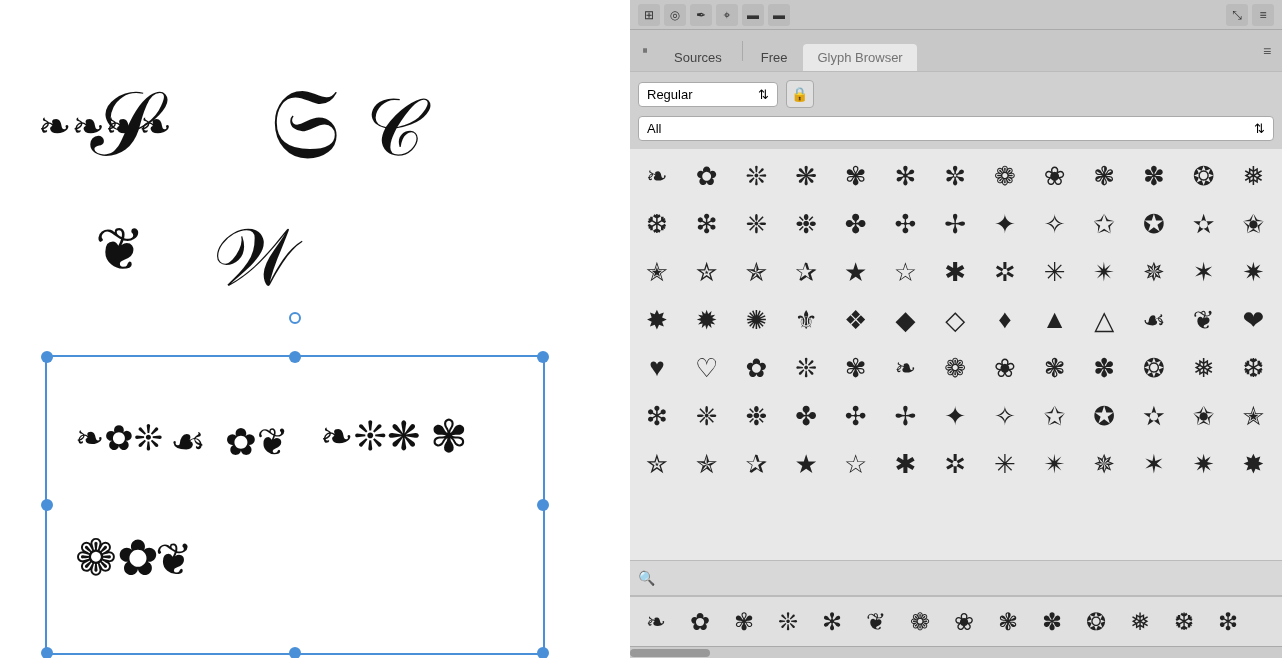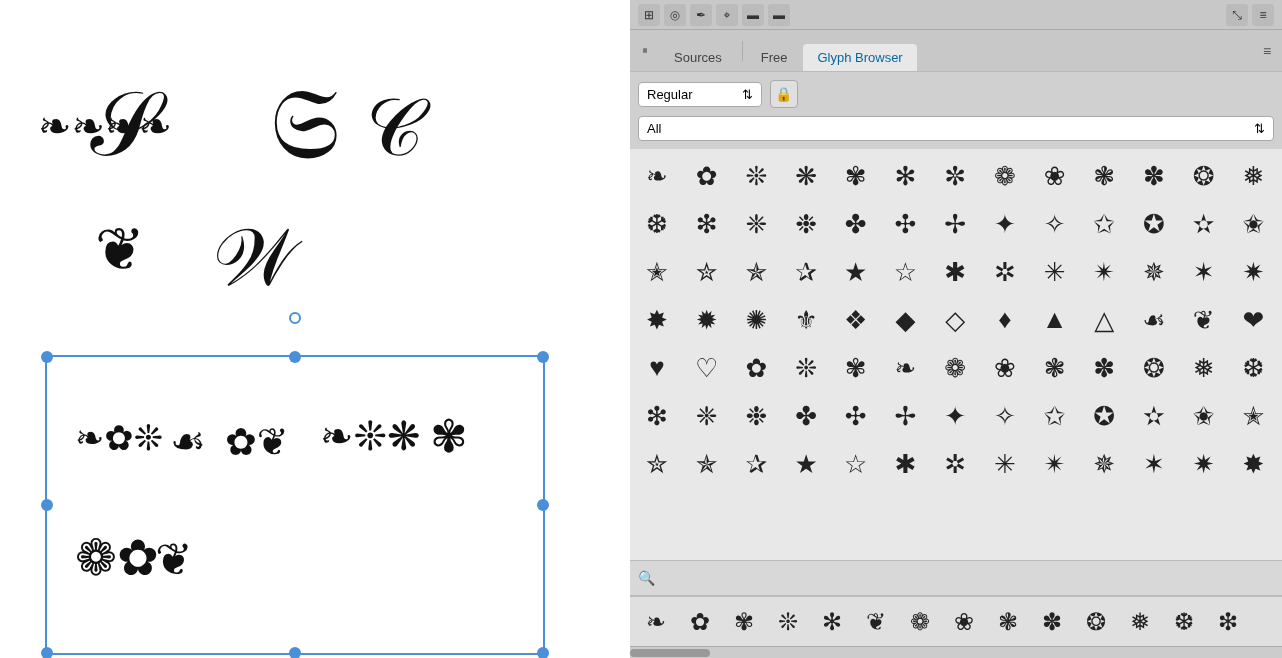--- a/index.html
+++ b/index.html
@@ -116,21 +116,21 @@
       font-size: 13px;
       color: #444;
       cursor: pointer;
       border-radius: 4px 4px 0 0;
       background: transparent;
       margin-right: 2px;
       user-select: none;
     }
     .tab-item.active {
       background: #e8e8e8;
-      color: #0369a1;
+      color: #737373;
       font-weight: 500;
     }
     .tab-separator {
       width: 1px;
       height: 20px;
       background: #aaa;
       margin: 0 4px;
       align-self: center;
     }
     .tab-pause-btn {
@@ -175,21 +175,21 @@
       justify-content: space-between;
     }
     .style-selector {
       display: flex;
       align-items: center;
       background: white;
       border: 1px solid #aaa;
       border-radius: 4px;
       padding: 4px 8px;
       font-size: 13px;
-      width: 124px;
+      width: 140px;
       cursor: pointer;
       justify-content: space-between;
     }
     .lock-btn {
       width: 28px;
       height: 28px;
       background: #e0e0e0;
       border: 1px solid #aaa;
       border-radius: 4px;
       display: flex; align-items: center; justify-content: center;

